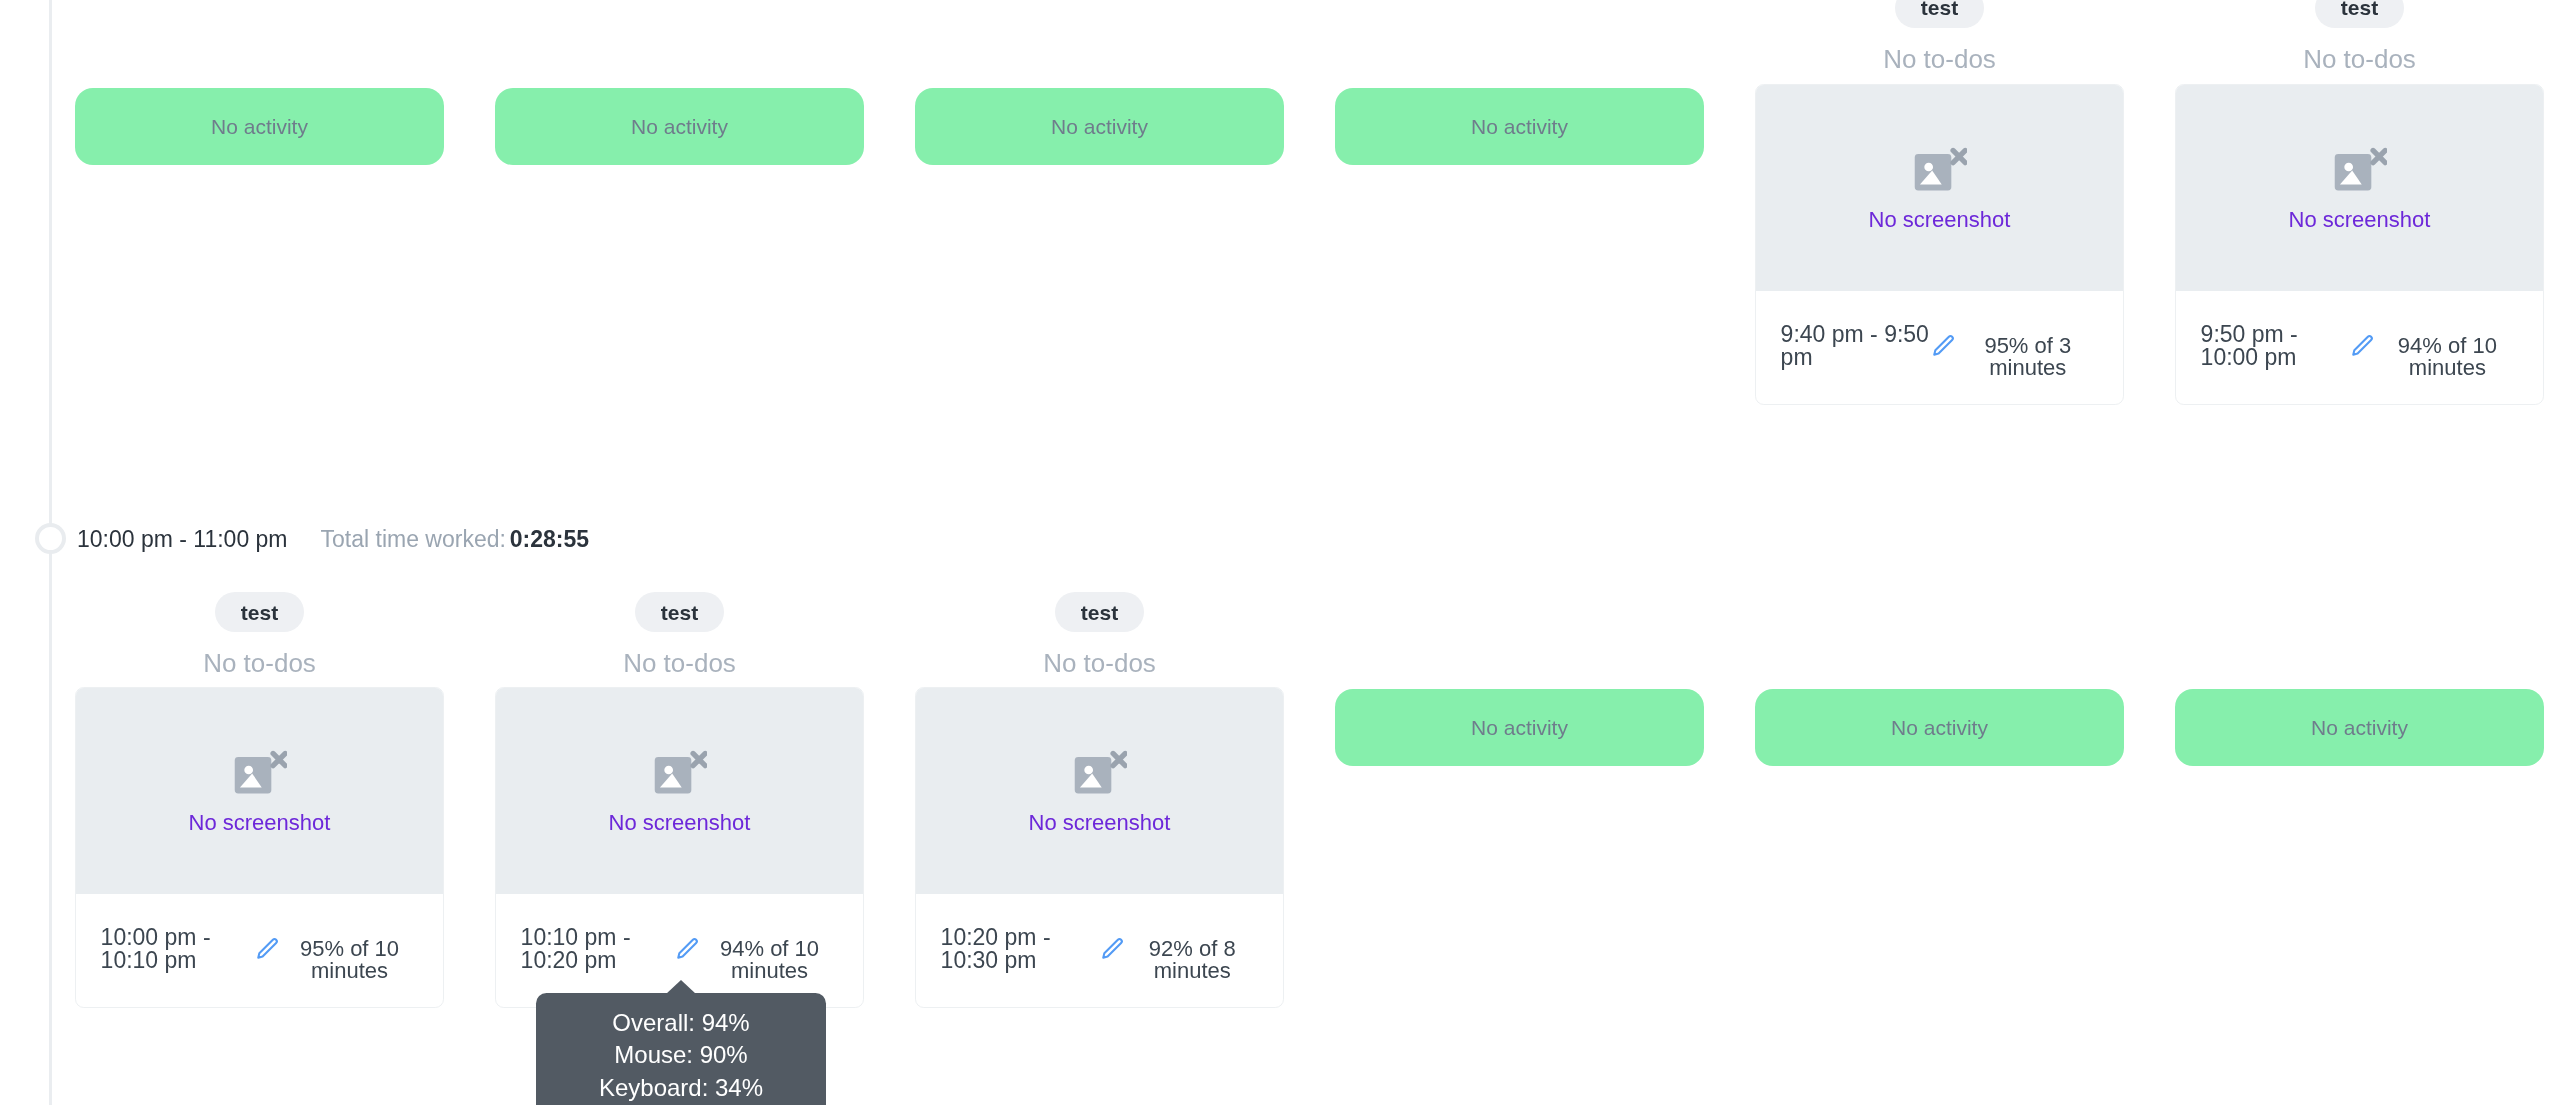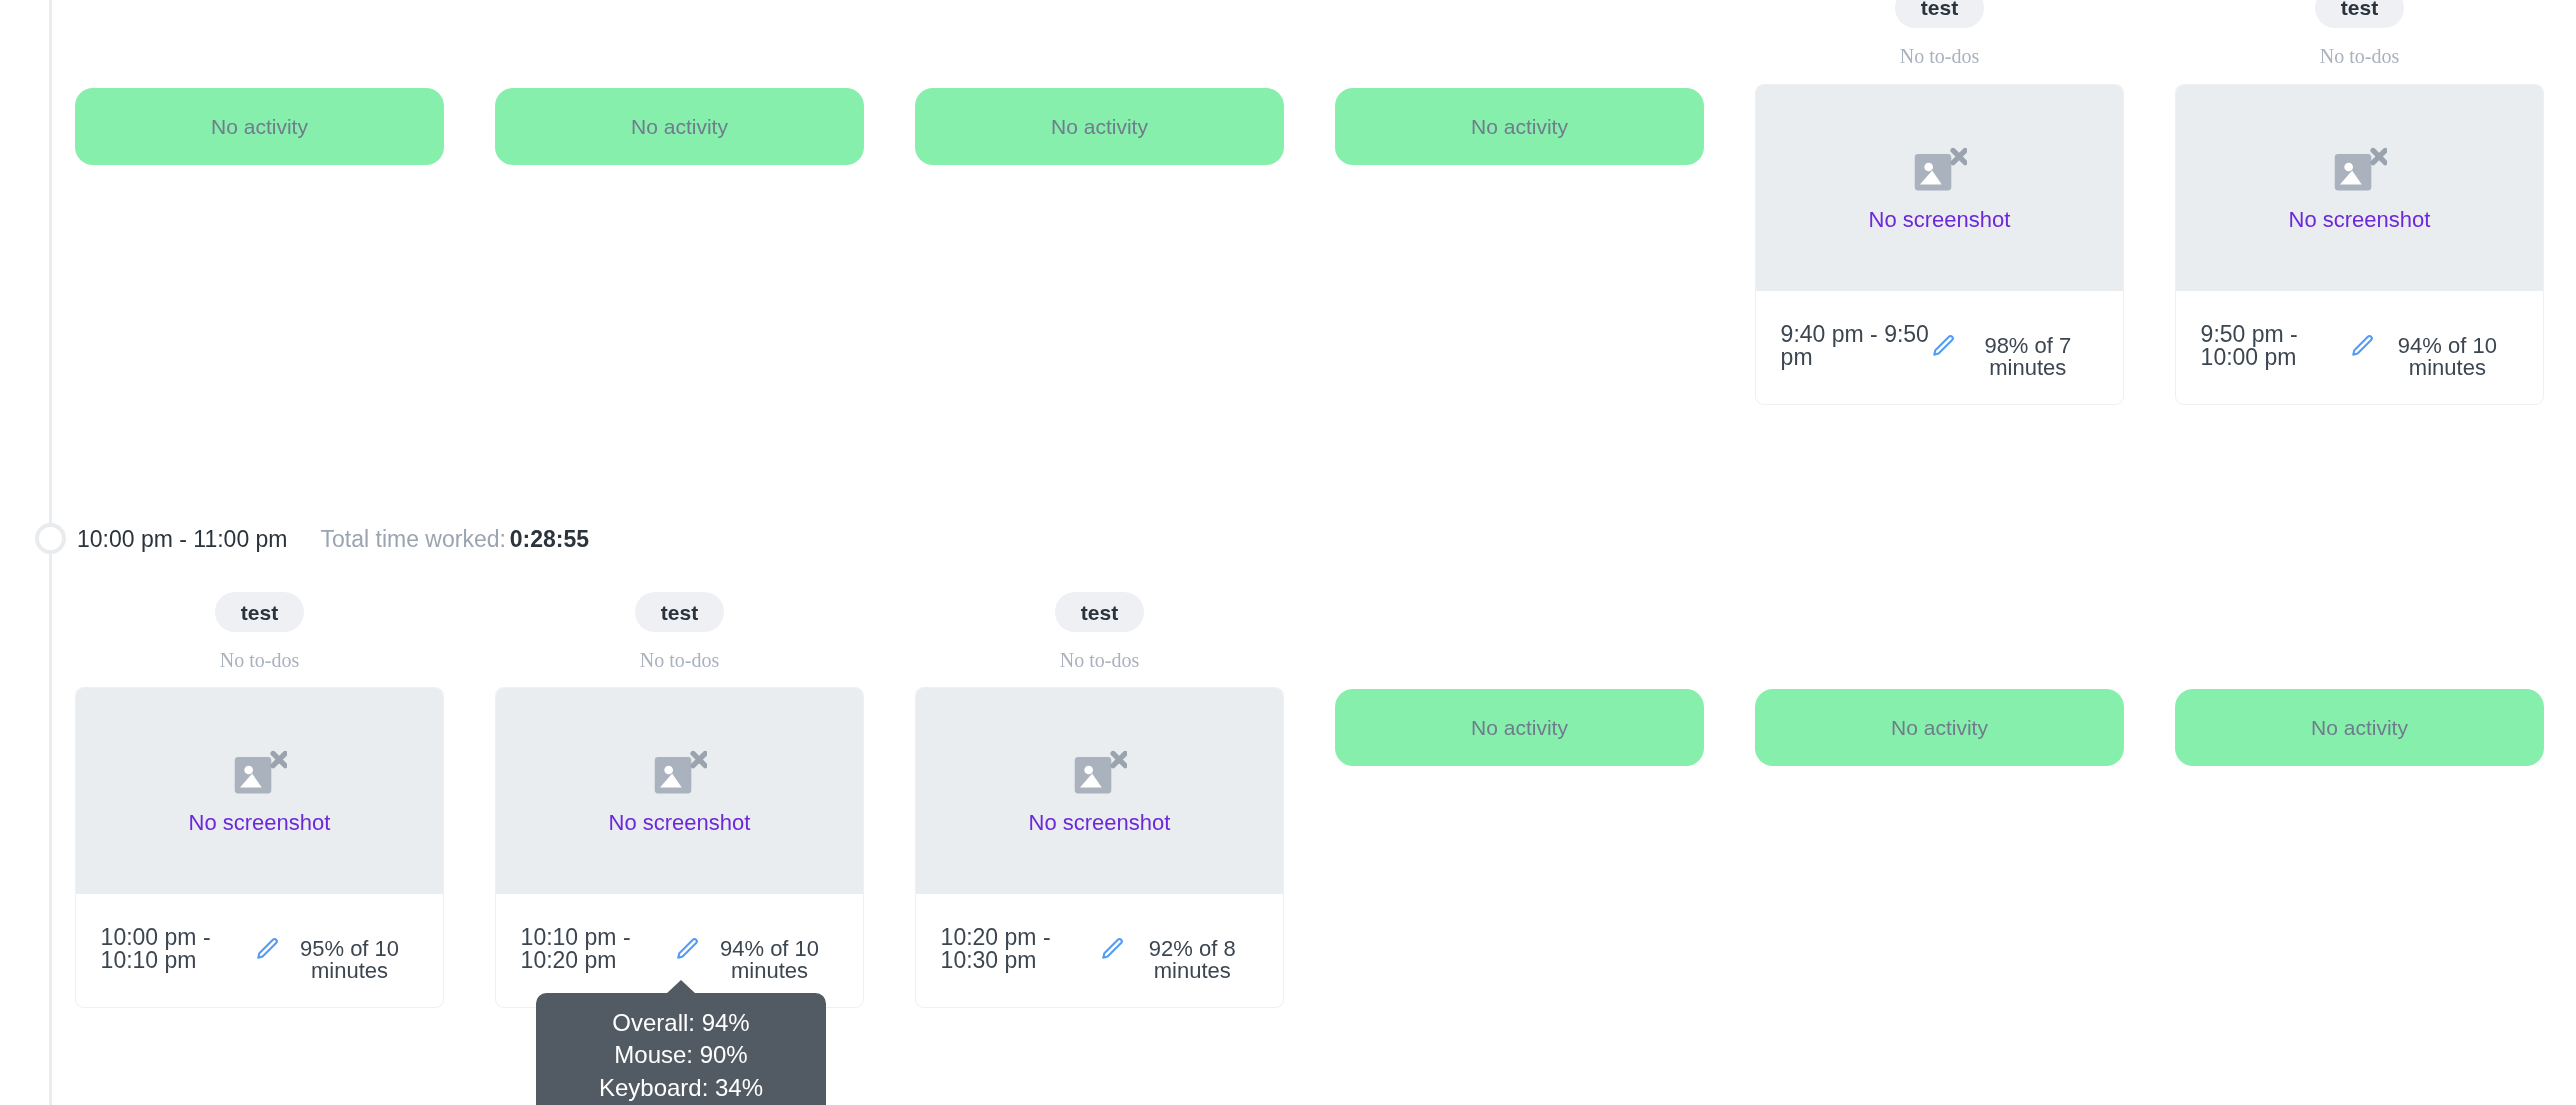--- a/index.html
+++ b/index.html
@@ -69,23 +69,22 @@
     color: #2b333c;
     font-weight: bold;
     font-size: 21px;
     border-radius: 23px;
     padding: 9.7px 26px;
     line-height: 1;
   }
   .todos-label {
     margin-top: 17.5px;
     color: #a9b2bd;
-    font-size: 20px;
+    font-size: 26px;
     line-height: 1;
-    font-family: Liberation Serif, serif;
   }
 
   
   .shot-card {
     background: #ffffff;
     border: 1.8px solid #edf0f2;
     border-radius: 8.8px;
     overflow: hidden;
     display: flex;
     flex-direction: column;
@@ -245,21 +244,21 @@
             <span>
               <svg width="26" height="26" viewBox="0 0 24 24" fill="none" stroke="#539bf5" stroke-width="1.9" stroke-linecap="round" stroke-linejoin="round">
                 <path d="M16.5 3.5a2.12 2.12 0 0 1 3 3L7 19l-4 1 1-4Z"></path>
               </svg>
             </span>
           </button>
         </div>
         <div class="progress-track">
           <div class="progress-fill" style="width: 98%;"></div>
         </div>
-        <div class="card-pct">98% of 7 minutes</div>
+        <div class="card-pct">95% of 3 minutes</div>
       </div>
     </div>
 
     <div class="shot-card">
       <div class="shot-area">
         <span class="shot-icon">
           <svg width="54" height="51" viewBox="0 0 62 58">
             <path d="M2 10 h34 a4 4 0 0 1 4 4 v34 a4 4 0 0 1 -4 4 h-34 a4 4 0 0 1 -4 -4 v-34 a4 4 0 0 1 4 -4z" fill="#a9b2bd" transform="translate(4,0)"></path>
             <circle cx="18" cy="25" r="5" fill="#ffffff"></circle>
             <path d="M8 45 L22 29 L33 45 Z" fill="#ffffff"></path>

